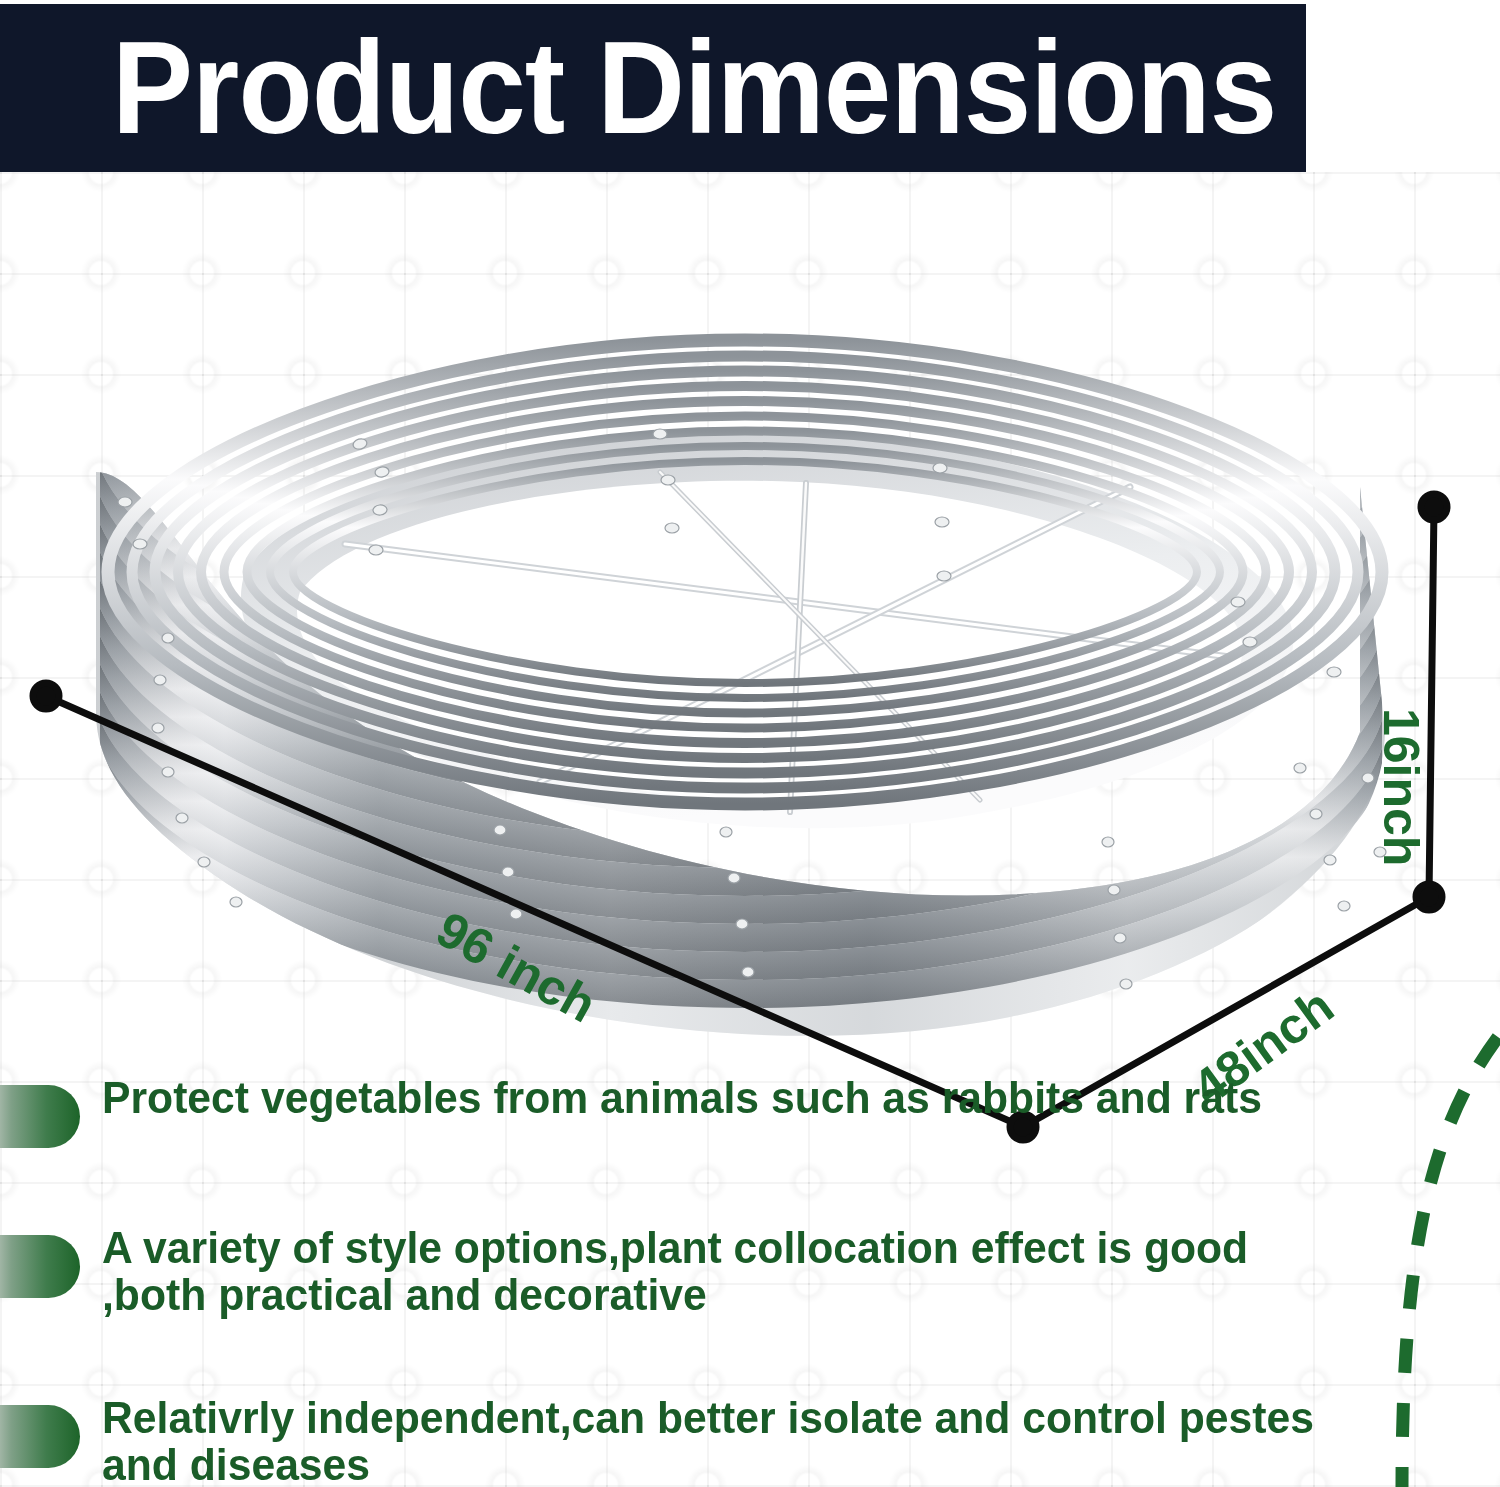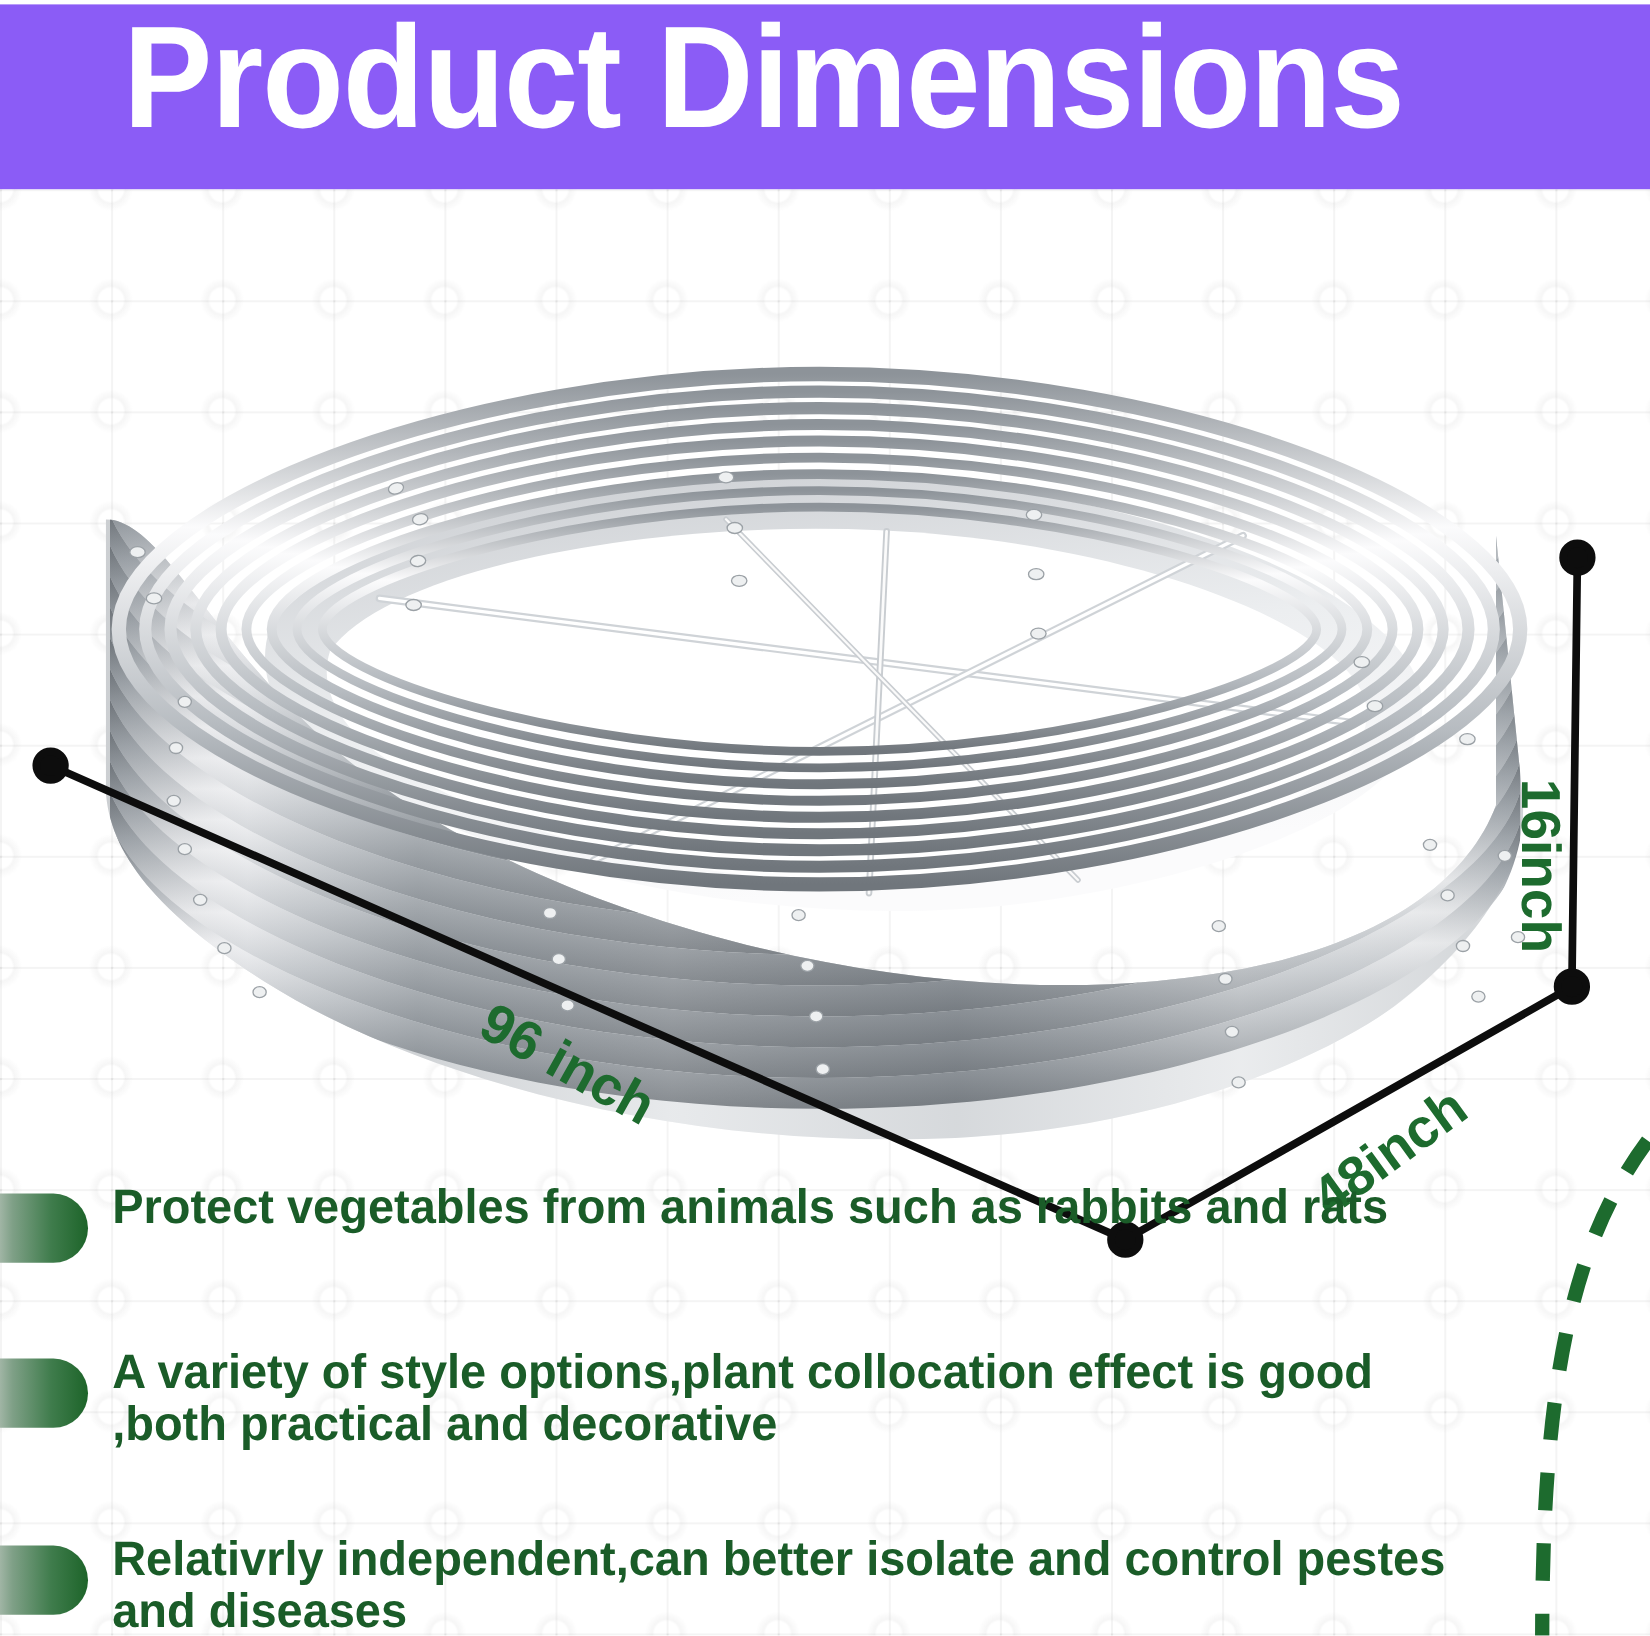--- a/index.html
+++ b/index.html
@@ -24,23 +24,23 @@
   }
   #bg-grid::after{
     content:"";position:absolute;inset:0;
     background-image:radial-gradient(ellipse 26px 26px at 50% 50%, rgba(0,0,0,0) 0 11px, rgba(165,165,165,0.10) 13px, rgba(0,0,0,0) 20px);
     background-size:101px 101px;
     background-position:50.5px 50.5px;
   }
 
   
   #header-band{
-    position:absolute;left:0;top:4px;width:1500px;height:168px;
-    background:#8b5cf6;
-    display:flex;
+    position:absolute;left:0;top:4px;width:1306px;height:168px;
+    background:#0f172a;
+    display:flex;align-items:center;
     z-index:5;
   }
   #title{
     color:#ffffff;
     font-family:"Liberation Sans Narrow","Liberation Sans",sans-serif;
     font-weight:bold;
     font-size:132px;
     line-height:1;
     letter-spacing:-1px;
     margin-left:112px;

